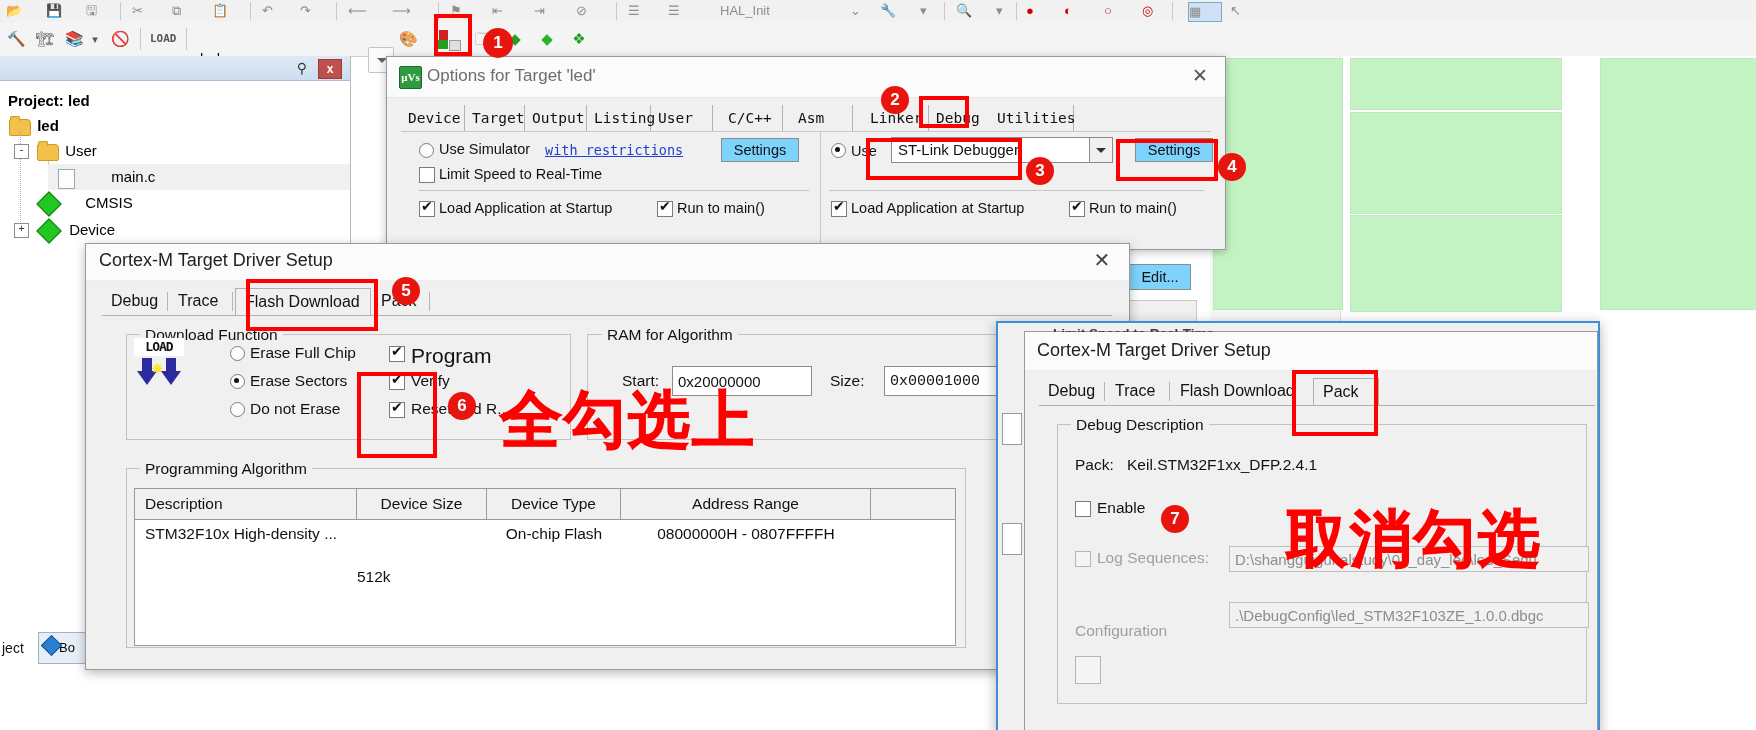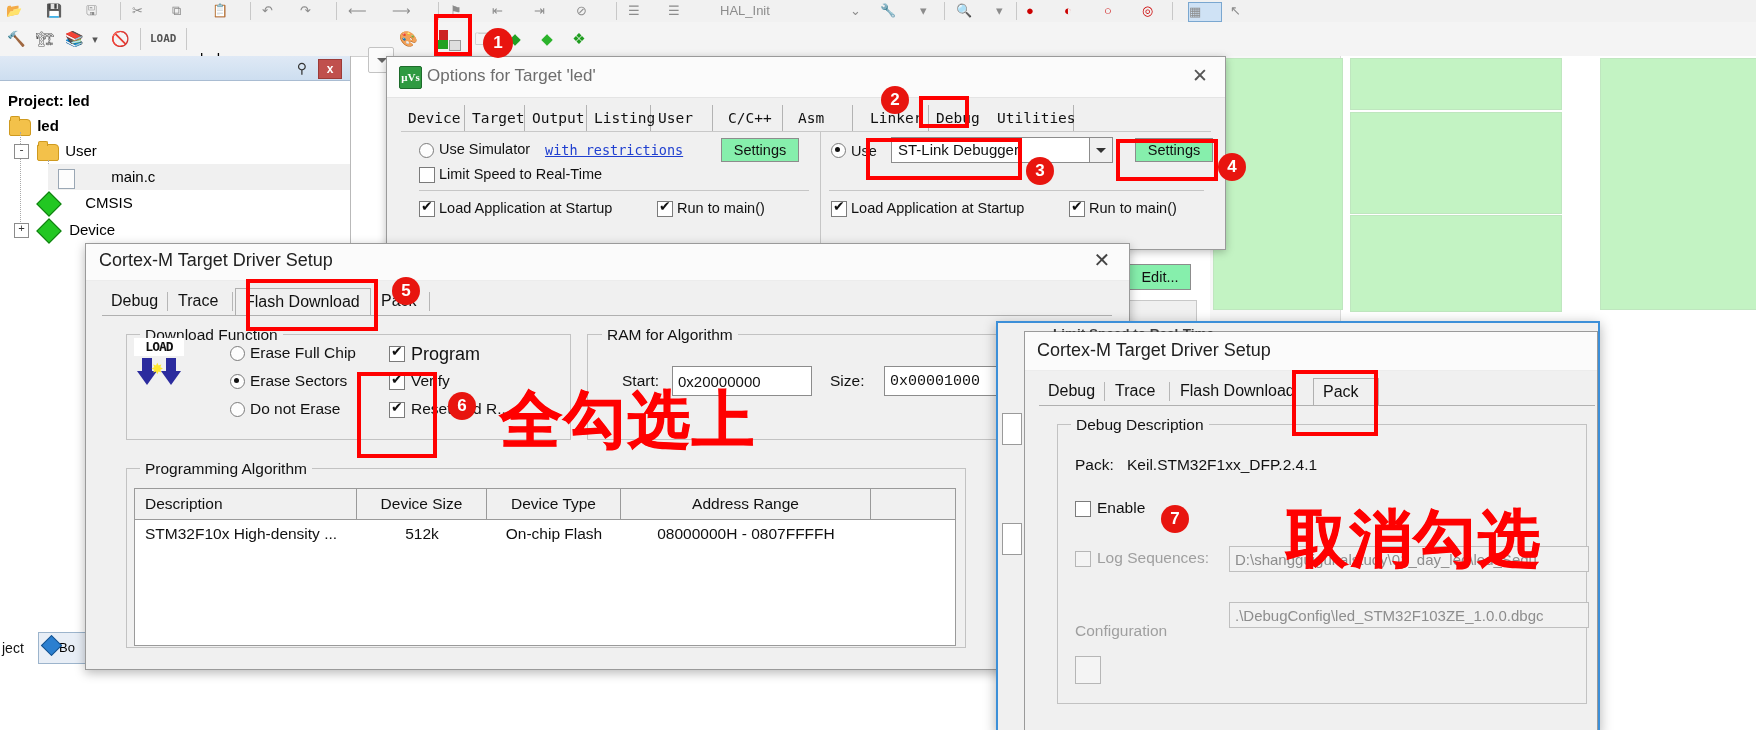--- a/index.html
+++ b/index.html
@@ -67,21 +67,21 @@
   #opt-vdiv{position:absolute;left:419px;top:0;width:1px;height:112px;background:#c6c6c6;}
   #opt-hdiv-l{position:absolute;left:18px;top:58px;width:390px;height:1px;background:#c6c6c6;}
   #opt-hdiv-r{position:absolute;left:428px;top:58px;width:375px;height:1px;background:#c6c6c6;}
   .radio{position:absolute;width:13px;height:13px;border:1px solid #7b7b7b;border-radius:50%;background:#fdfdfd;}
   .radio.on:after{content:"";position:absolute;left:3px;top:3px;width:5px;height:5px;background:#111;border-radius:50%;}
   .cbx{position:absolute;width:14px;height:14px;border:1px solid #7b7b7b;background:#fff;}
   .cbx.on:after{content:"✔";position:absolute;left:1px;top:-4px;font-size:14px;color:#111;font-family:"DejaVu Sans",sans-serif;}
   .cbx.dis{border-color:#b6b6b6;background:#f4f4f4;}
   .lbl{position:absolute;font-size:14.5px;color:#111;white-space:nowrap;}
   .lbl.dis{color:#9f9f9f;}
-  .btn{position:absolute;background:#86efac;border:1px solid #8c8c8c;font-size:14.5px;color:#111;
+  .btn{position:absolute;background:#7dd3fc;border:1px solid #8c8c8c;font-size:14.5px;color:#111;
      text-align:center;box-sizing:border-box;}
   .link{position:absolute;font-family:"DejaVu Sans Mono","Liberation Mono",monospace;font-size:13.5px;color:#2040d0;text-decoration:underline;}
   .combo{position:absolute;background:#fff;border:1px solid #8c8c8c;box-sizing:border-box;}
   .combo .cval{position:absolute;left:6px;top:3px;font-size:15px;color:#111;}
   .combo .carrow{position:absolute;right:0;top:0;width:22px;height:100%;background:#f0f0f0;border-left:1px solid #8c8c8c;}
   .combo .carrow:after{content:"";position:absolute;left:6px;top:10px;border-left:5px solid transparent;border-right:5px solid transparent;border-top:5px solid #333;}
   .tbox{position:absolute;background:#fff;border:1px solid #8c8c8c;box-sizing:border-box;font-size:15px;color:#111;padding:2px 5px;}
   .tbox.dis{background:#f1f1f1;border-color:#bfbfbf;color:#8d8d8d;}
 
   
@@ -362,21 +362,21 @@
     </div>
 
     <div class="radio" style="left:128px;top:30px;"></div>
     <div class="lbl" style="left:148px;top:28px;font-size:15.5px;">Erase Full Chip</div>
     <div class="radio on" style="left:128px;top:58px;"></div>
     <div class="lbl" style="left:148px;top:56px;font-size:15.5px;">Erase Sectors</div>
     <div class="radio" style="left:128px;top:86px;"></div>
     <div class="lbl" style="left:148px;top:84px;font-size:15.5px;">Do not Erase</div>
 
     <div class="cbx on" style="left:287px;top:30px;"></div>
-    <div class="lbl" style="left:309px;top:28px;font-size:18px;">Program</div>
+    <div class="lbl" style="left:309px;top:28px;font-size:21px;">Program</div>
     <div class="cbx on" style="left:287px;top:58px;"></div>
     <div class="lbl" style="left:309px;top:56px;font-size:15.5px;">Verify</div>
     <div class="cbx on" style="left:287px;top:86px;"></div>
     <div class="lbl" style="left:309px;top:84px;font-size:15.5px;">Reset and R...</div>
 
     <div class="group" style="left:485px;top:18px;width:490px;height:106px;"></div>
     <div class="group-cap" style="left:500px;top:10px;text-align:center;">RAM for Algorithm</div>
 
     <div class="lbl" style="left:520px;top:56px;font-size:15.5px;">Start:</div>
     <div class="tbox" style="left:570px;top:50px;width:140px;height:30px;line-height:25px;">0x20000000</div>
@@ -389,21 +389,21 @@
     <div class="abs" style="left:32px;top:172px;width:822px;height:158px;background:#fff;border:1px solid #9a9a9a;box-sizing:border-box;">
       <div id="pa-head">
         <div class="pa-th" style="left:0;width:222px;">Description</div>
         <div class="pa-th ctr" style="left:222px;width:130px;">Device Size</div>
         <div class="pa-th ctr" style="left:352px;width:134px;">Device Type</div>
         <div class="pa-th ctr" style="left:486px;width:250px;">Address Range</div>
         <div class="pa-th" style="left:736px;width:86px;border-right:none;"></div>
       </div>
       <div class="abs" style="left:0;top:30px;width:100%;height:32px;">
         <div class="pa-td" style="left:10px;">STM32F10x High-density ...</div>
-        <div class="pa-td" style="left:222px;width:130px;text-align:center;">512k</div>
+        <div class="pa-td" style="left:222px;width:130px;margin-top:43px;">512k</div>
         <div class="pa-td" style="left:352px;width:134px;text-align:center;">On-chip Flash</div>
         <div class="pa-td" style="left:486px;width:250px;text-align:center;">08000000H - 0807FFFFH</div>
       </div>
     </div>
   </div>
 </div>
 
 <div id="dlg-cm2" class="abs" style="z-index:20;">
 
   <div class="abs" style="left:0;top:0;width:26px;height:405px;background:#f0f0f0;"></div>

